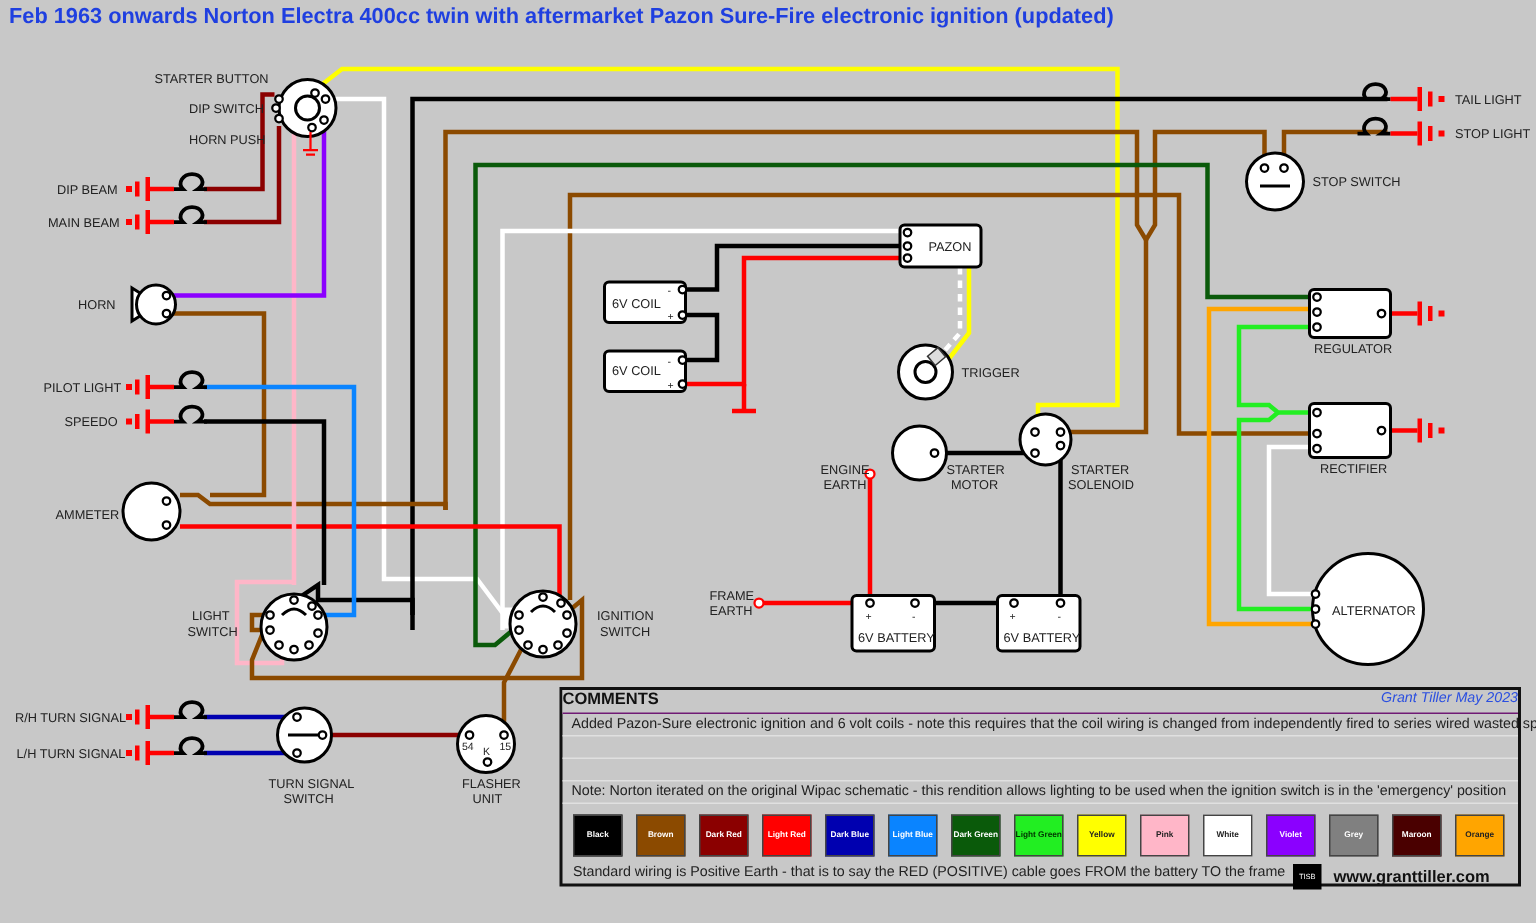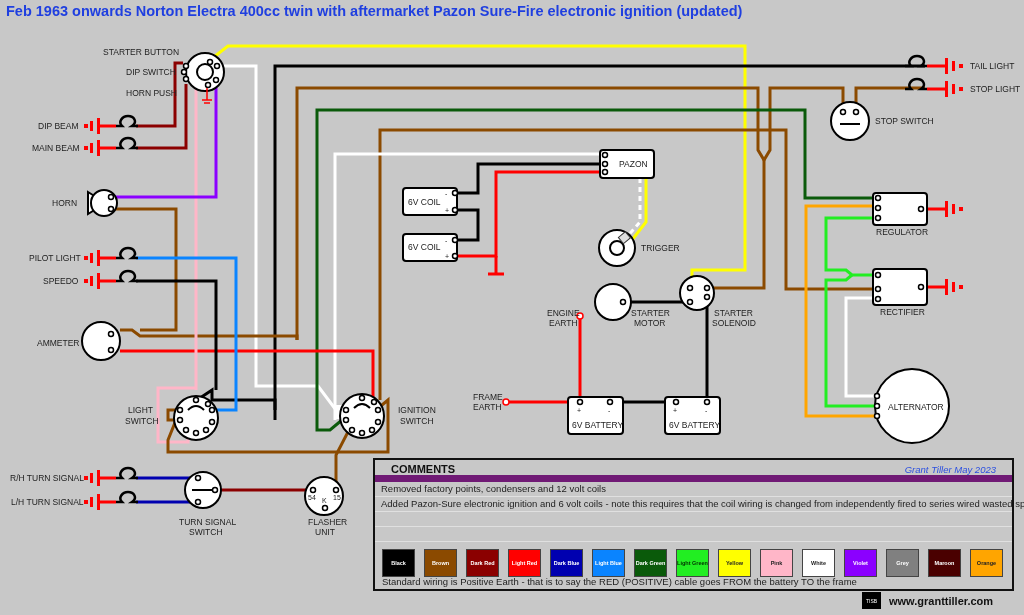--- a/index.html
+++ b/index.html
@@ -1,28 +1,28 @@
 <!DOCTYPE html>
 <html><head>
 <meta charset="utf-8">
 <style>
   html,body{margin:0;padding:0;}
   body{width:1024px;height:615px;background:#c8c8c8;position:relative;overflow:hidden;font-family:"Liberation Sans",sans-serif;}
   #title{position:absolute;left:6px;top:3px;font-size:14.5px;font-weight:bold;color:#1f3fe0;white-space:nowrap;text-align:right;}
   svg#diagram{position:absolute;left:0;top:0;}
   .lbl{font-family:"Liberation Sans",sans-serif;font-size:8.5px;fill:#222;}
   #comments{position:absolute;left:373px;top:458px;width:641px;height:133px;border:2px solid #111;background:#c8c8c8;box-sizing:border-box;}
-  #comments .hdr{height:15px;border-bottom:7px solid #701a75;display:flex;justify-content:space-between;align-items:flex-end;padding:0 16px;background:#c8c8c8;}
+  #comments .hdr{height:15px;border-bottom:1px solid #701a75;display:flex;justify-content:space-between;align-items:flex-start;padding:0 0;background:#c8c8c8;}
   #comments .hdr .t{font-weight:bold;font-size:11px;color:#111;}
   #comments .hdr .a{font-style:italic;font-size:9.5px;color:#2b4fe0;}
   #comments .row{height:14px;border-bottom:1px solid #e0e0e0;font-size:9.5px;color:#222;padding:0 6px;line-height:14px;white-space:nowrap;}
   #legend{display:flex;gap:9px;padding:7px 0 0 7px;}
   .sw{width:33px;height:28px;border:1px solid #444;box-sizing:border-box;display:flex;align-items:center;justify-content:center;text-align:center;font-size:5.5px;font-weight:bold;line-height:7px;}
   #footnote{position:absolute;left:7px;bottom:2px;font-size:9.5px;color:#222;white-space:nowrap;margin-top:28px;}
-  #footer{position:absolute;left:862px;top:592px;display:flex;align-items:center;gap:8px;}
+  #footer{position:absolute;left:862px;top:576px;display:flex;align-items:center;gap:8px;}
   #footer .logo{width:19px;height:17px;background:#000;color:#fff;font-size:5px;display:flex;align-items:center;justify-content:center;}
   #footer .url{font-size:11px;font-weight:bold;color:#111;}
 </style>
 </head>
 <body>
 
 <div id="title">Feb 1963 onwards Norton Electra 400cc twin with aftermarket Pazon Sure-Fire electronic ignition (updated)</div>
 
 <svg id="diagram" width="1024" height="615">
   <g fill="none" stroke-width="3" stroke-linejoin="miter">
@@ -368,24 +368,24 @@
     <text class="lbl" x="880" y="315">RECTIFIER</text>
     <text class="lbl" x="888" y="410">ALTERNATOR</text>
   </g>
 </svg>
 
 <div id="comments">
   <div class="hdr">
     <span class="t">COMMENTS</span>
     <span class="a">Grant Tiller May 2023</span>
   </div>
-  <div class="row">Removed factory points, condensers and 12 volt coils</div>
   <div class="row">Added Pazon-Sure electronic ignition and 6 volt coils - note this requires that the coil wiring is changed from independently fired to series wired wasted spark</div>
   <div class="row"></div>
   <div class="row"></div>
+  <div class="row">Note: Norton iterated on the original Wipac schematic - this rendition allows lighting to be used when the ignition switch is in the 'emergency' position</div>
   <div id="legend">
       <div class="sw" style="background: rgb(0, 0, 0); color: rgb(255, 255, 255);">Black</div>
       <div class="sw" style="background: rgb(139, 74, 0); color: rgb(255, 255, 255);">Brown</div>
       <div class="sw" style="background: rgb(139, 0, 0); color: rgb(255, 255, 255);">Dark Red</div>
       <div class="sw" style="background: rgb(255, 0, 0); color: rgb(255, 255, 255);">Light Red</div>
       <div class="sw" style="background: rgb(0, 0, 176); color: rgb(255, 255, 255);">Dark Blue</div>
       <div class="sw" style="background: rgb(10, 132, 255); color: rgb(255, 255, 255);">Light Blue</div>
       <div class="sw" style="background: rgb(10, 90, 10); color: rgb(255, 255, 255);">Dark Green</div>
       <div class="sw" style="background: rgb(34, 238, 34); color: rgb(0, 51, 0);">Light Green</div>
       <div class="sw" style="background: rgb(255, 255, 0); color: rgb(34, 34, 34);">Yellow</div>

